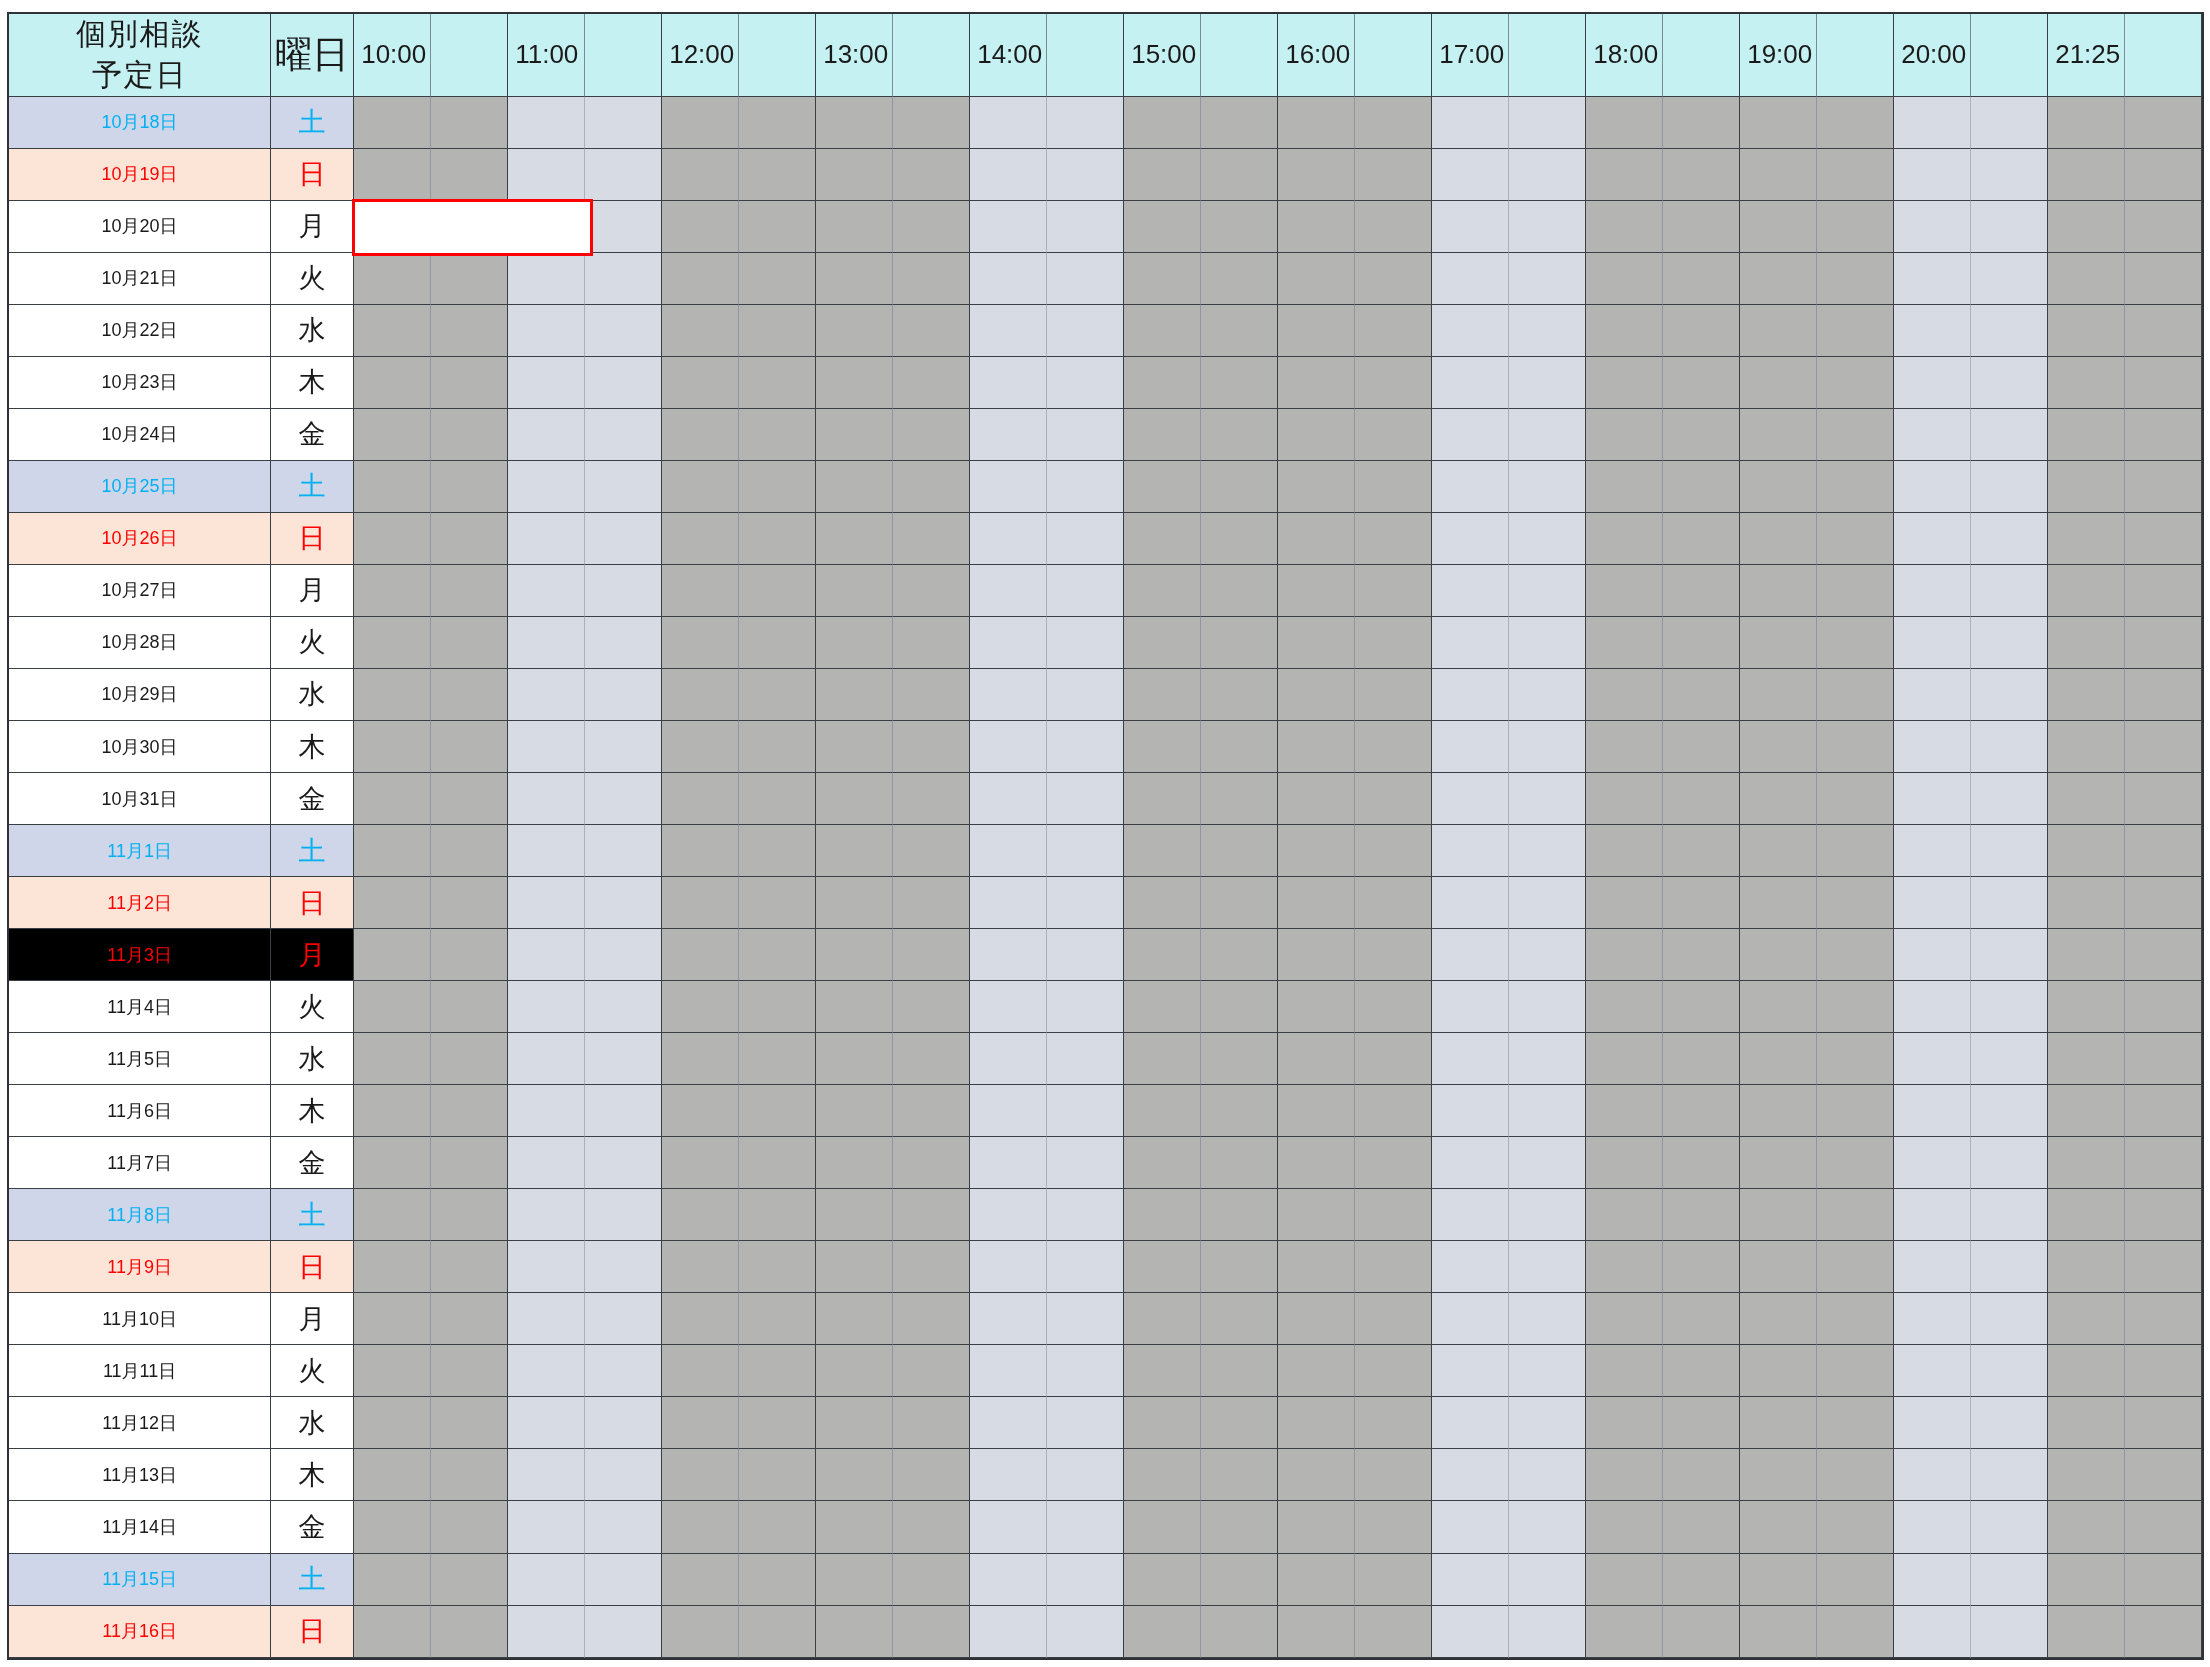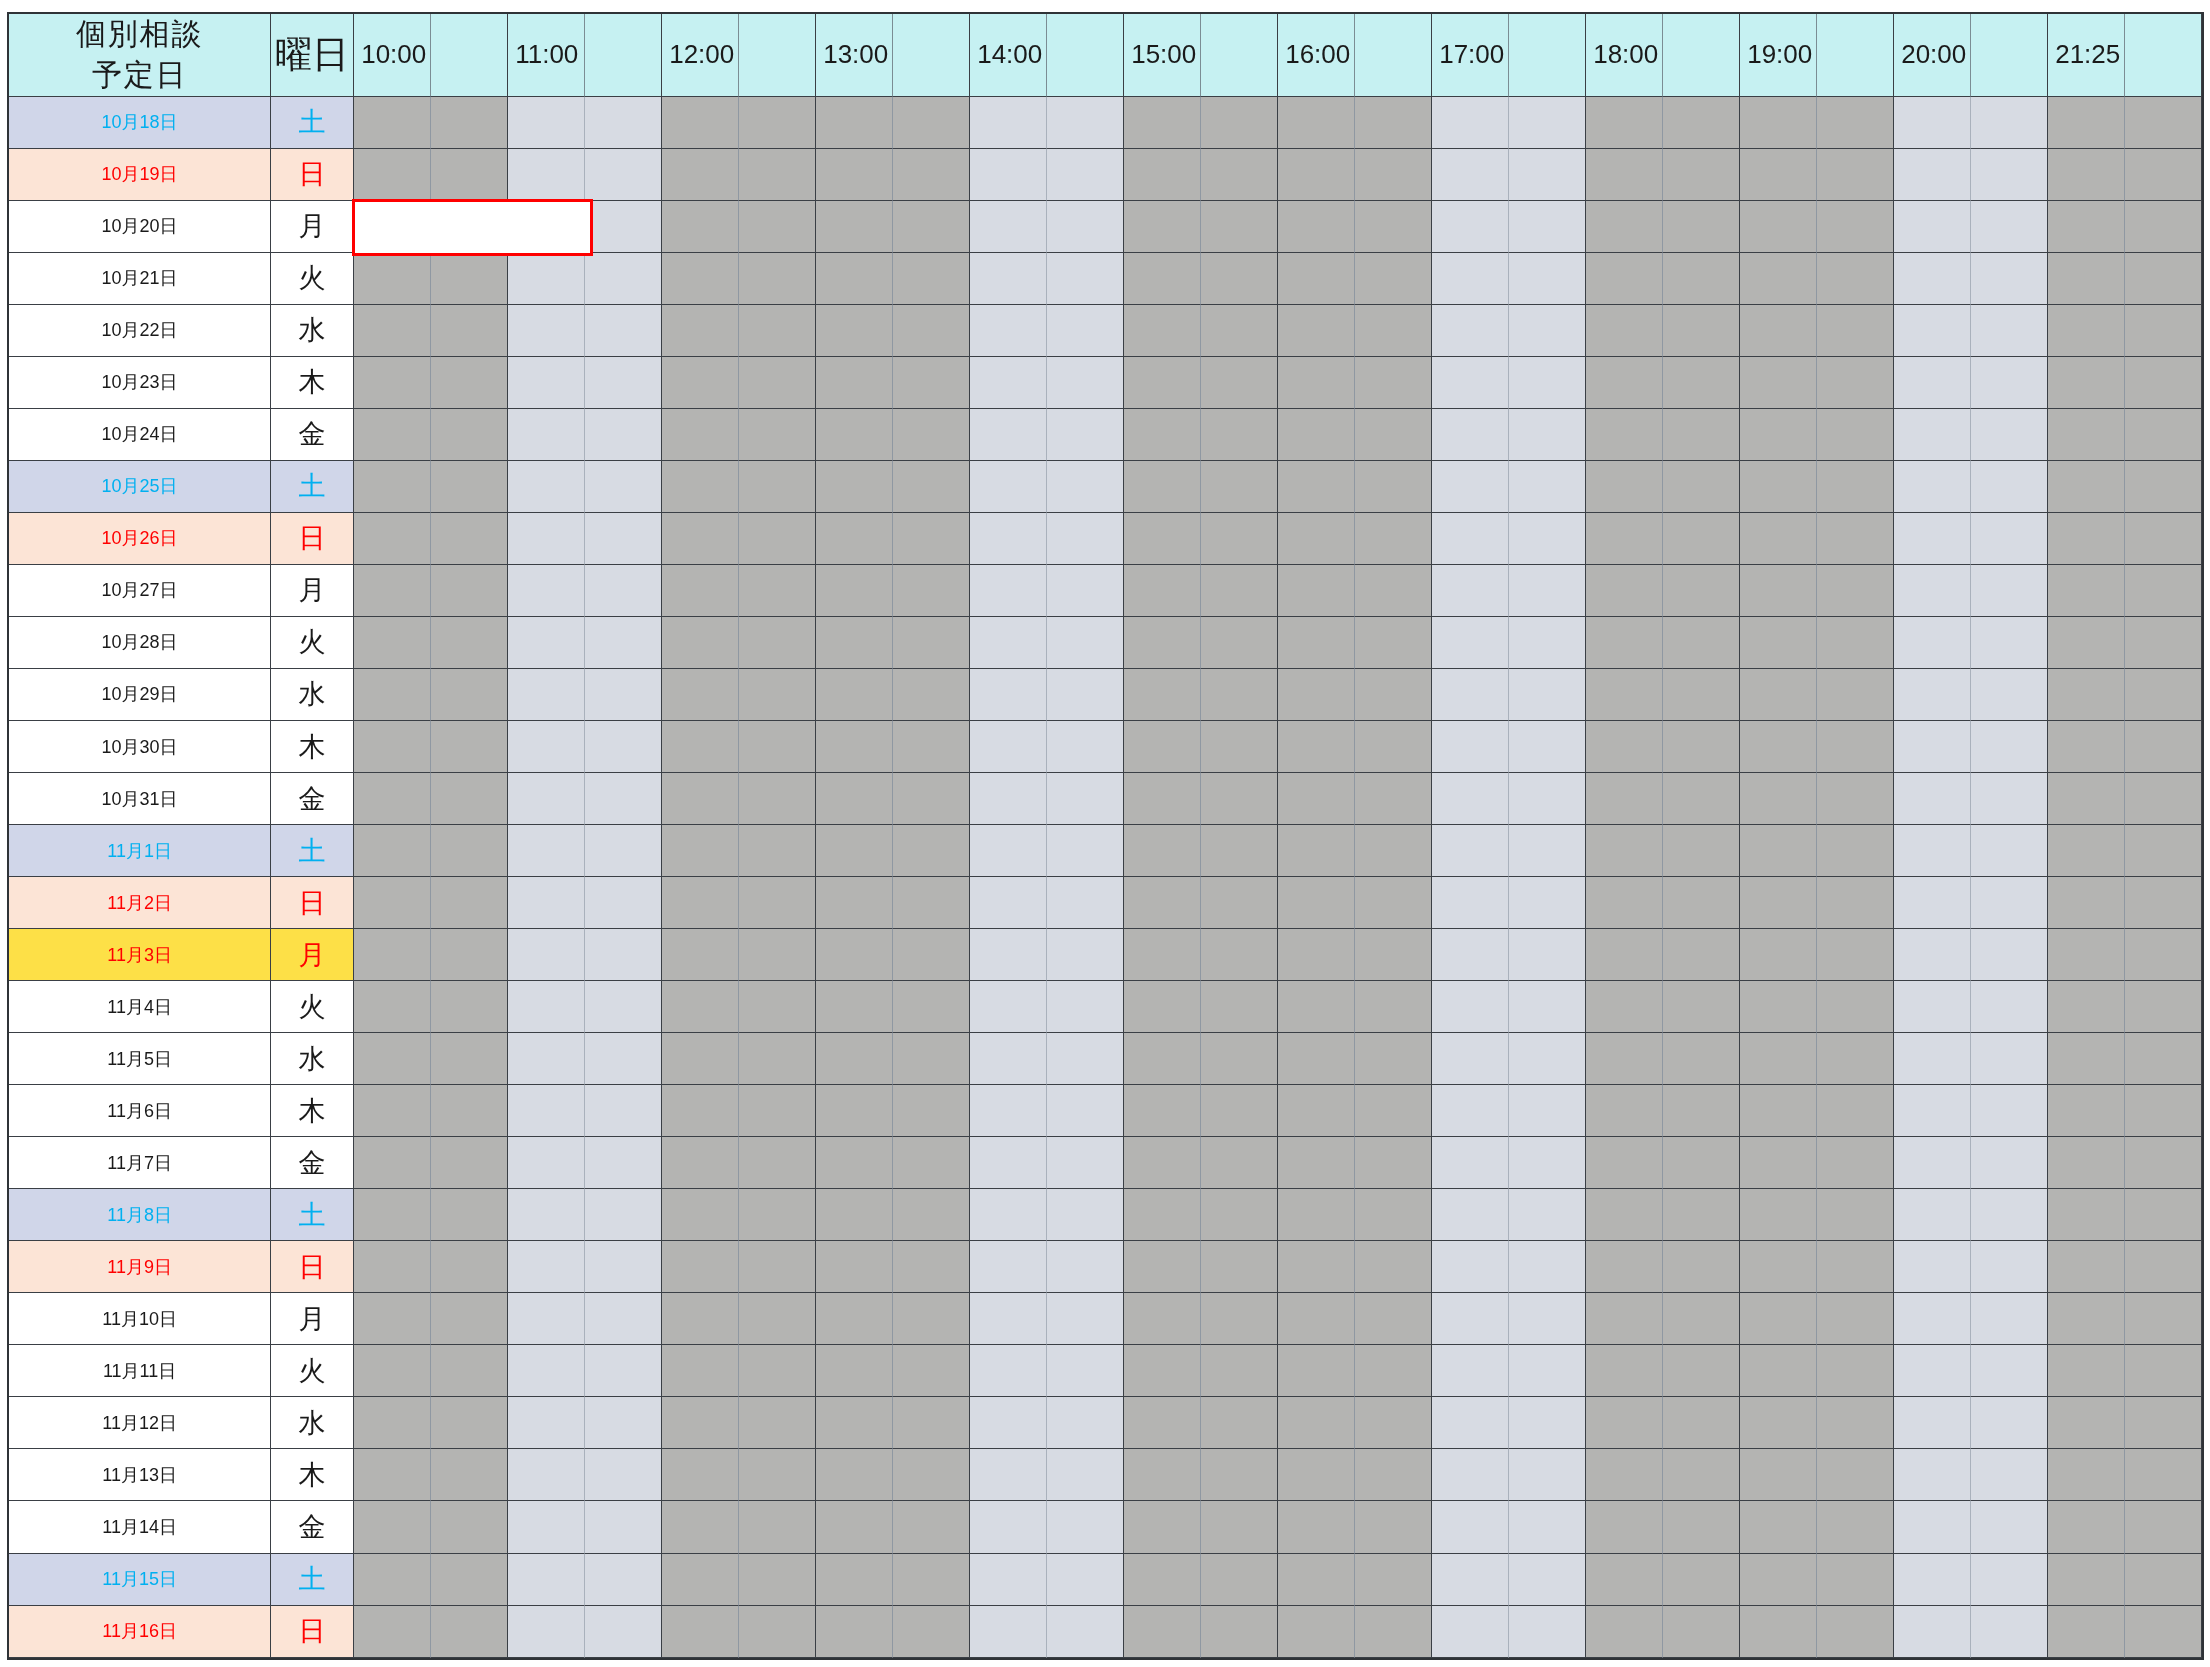--- a/index.html
+++ b/index.html
@@ -25,21 +25,21 @@
   .thead{font-size:26px;padding-left:7.1px;text-align:right;}
   
   .halfb{border-right:0.9px solid #8f98a2;}
   .hourb{border-right:1.8px solid var(--grid-border,#3a3f45);}
   .hcell.halfb{border-right:0.9px solid #7b8d94;}
   
   .datec{justify-content:center;font-size:18px;border-right:1.8px solid var(--grid-border,#3a3f45);background:#ffffff;}
   .dayc{justify-content:center;font-size:27px;border-right:1.8px solid var(--grid-border,#3a3f45);background:#ffffff;}
   .saturday.datec,.saturday.dayc{background:var(--saturday-bg,#d0d6e9);color:var(--saturday-text,#00b0f0);}
   .sunday.datec,.sunday.dayc{background:var(--sunday-bg,#fce4d6);color:var(--sunday-text,#ff0000);}
-  .holiday.datec,.holiday.dayc{background:#fde047;color:var(--holiday-text,#ff0000);}
+  .holiday.datec,.holiday.dayc{background:#000000;color:var(--holiday-text,#ff0000);}
   
   .slot.dark{background:var(--slot-dark,#b4b4b2);}
   .slot.light{background:var(--slot-light,#d7dbe3);}
   .slot.light.halfb{border-right:0.9px solid #a9b1bc;}
   
   .selection{
     position:absolute;left:352px;top:199px;width:241px;height:57px;
     box-sizing:border-box;border:3.6px solid var(--selection-border,#ff0000);
     background:#ffffff;z-index:5;
   }

